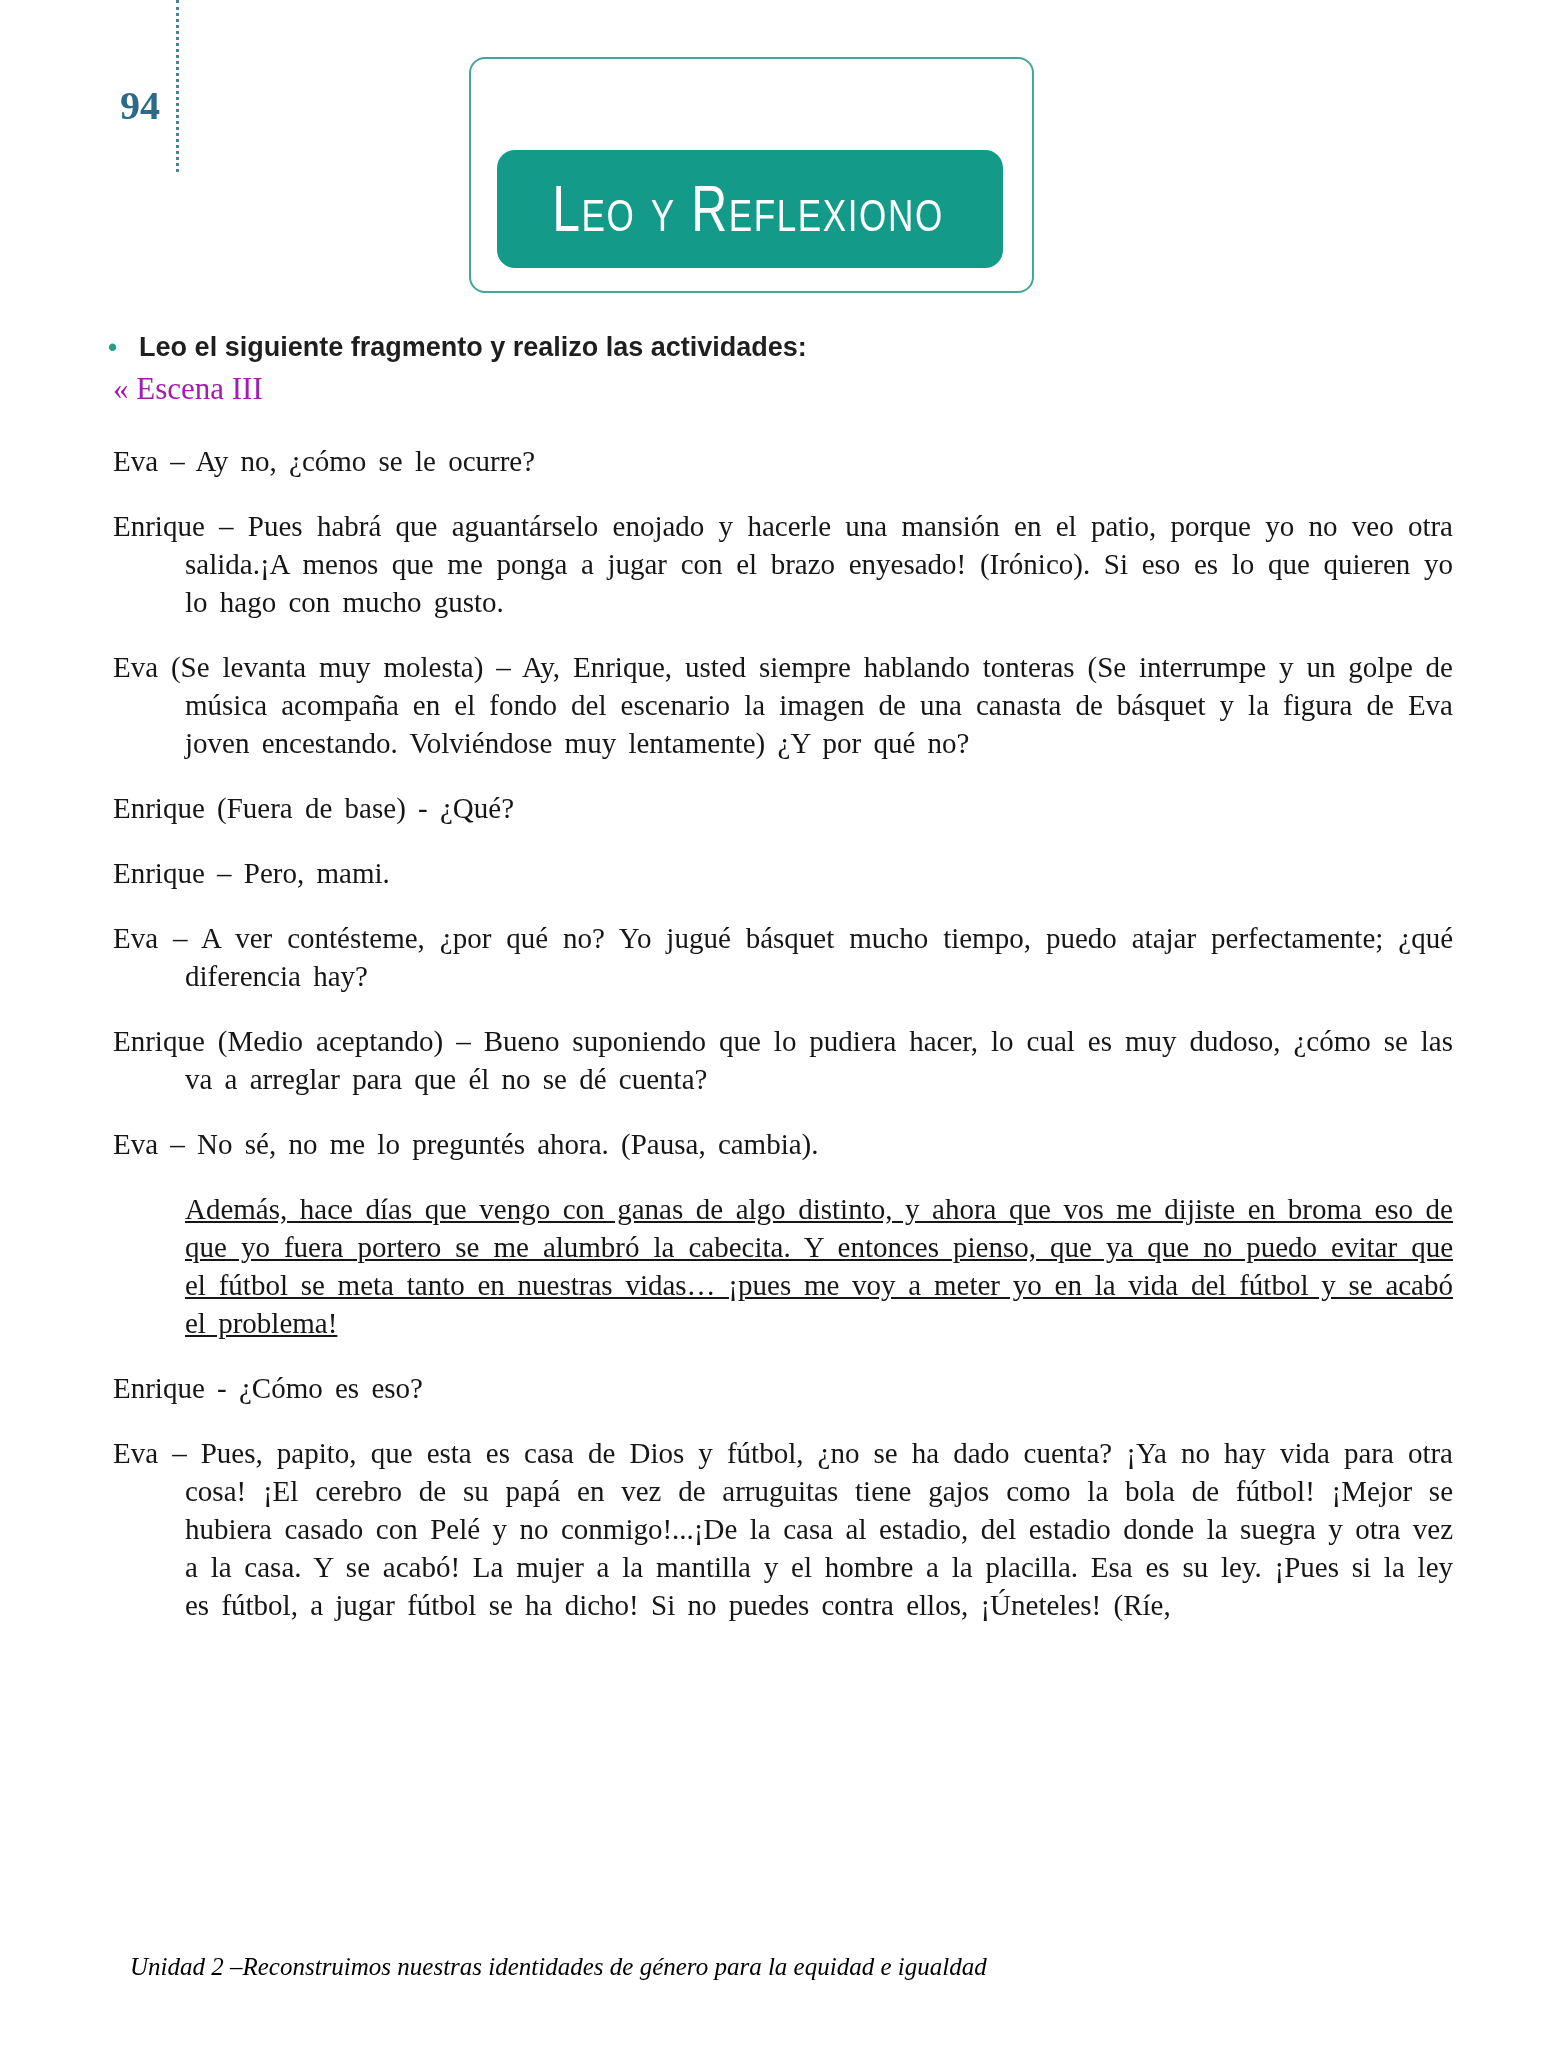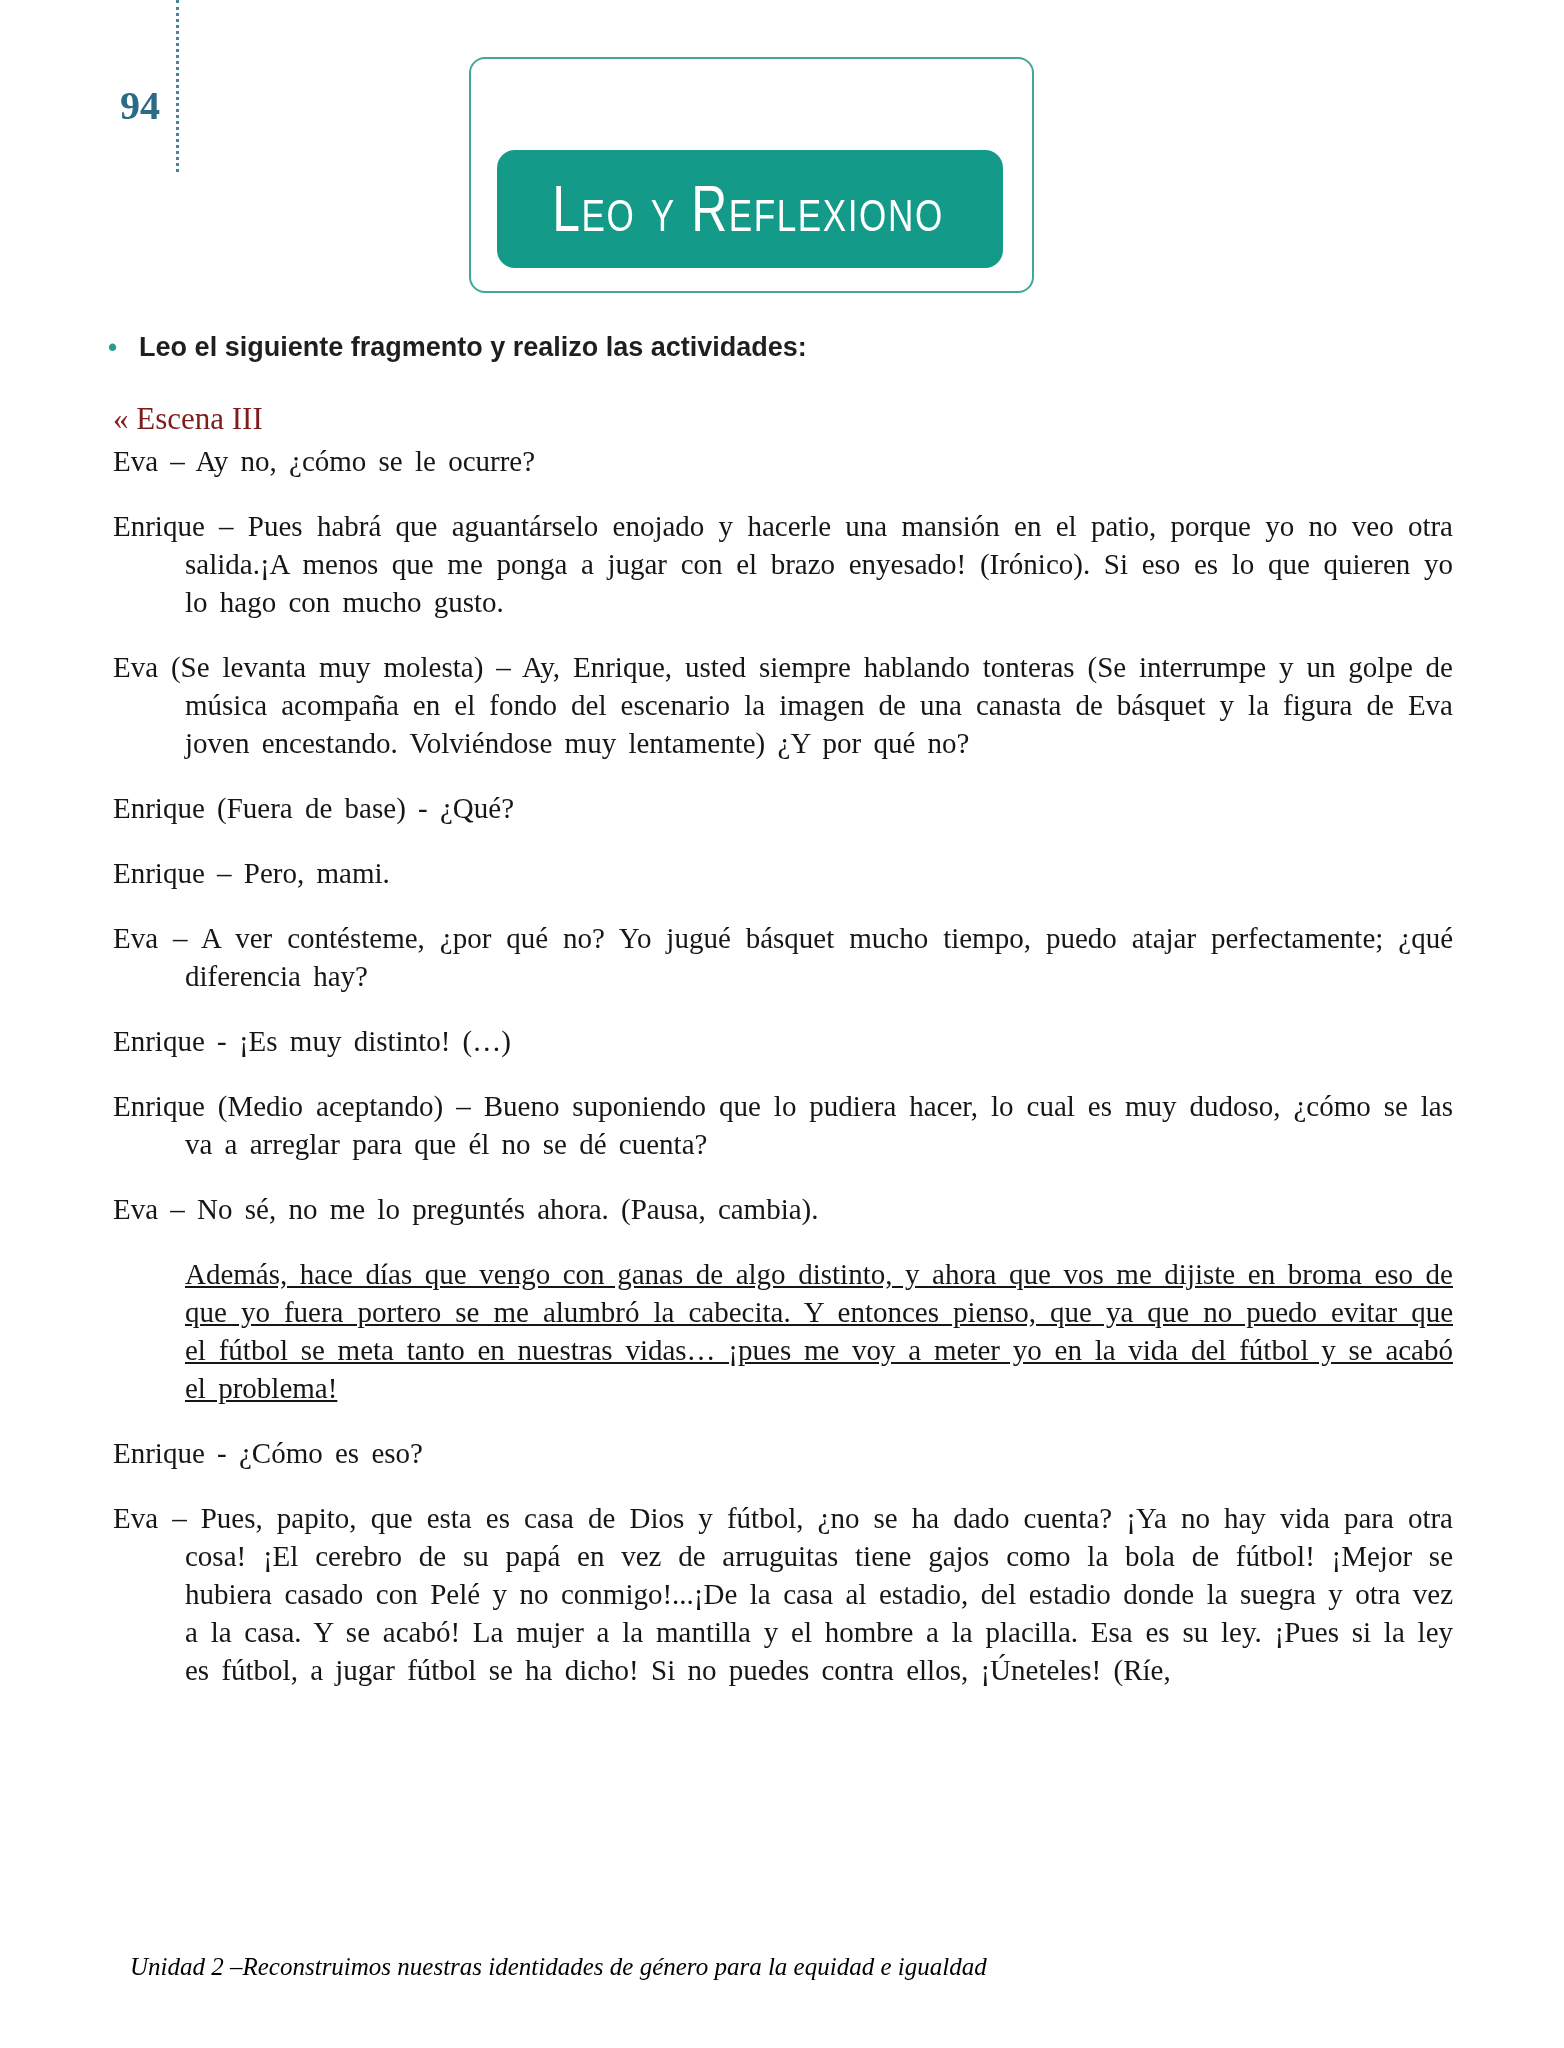--- a/index.html
+++ b/index.html
@@ -47,22 +47,22 @@
     position:absolute;left:108px;top:332px;width:1350px;
     font-family:"Liberation Sans", sans-serif;
     font-weight:bold;font-size:27px;color:#1f1f1f;
     display:flex;align-items:baseline;
   }
   .instruction .bullet{
     color:#2a9d8f;font-size:26px;margin-right:22px;flex:0 0 auto;
   }
   
   .opening-line{
-    position:absolute;left:113px;top:401px;
-    font-size:31px;color:#7f1d1d;text-align:right;
+    position:absolute;left:113px;top:371px;
+    font-size:31px;color:#a21caf;text-align:right;
   }
   .body-text{
     position:absolute;left:113px;top:442px;width:1340px;
   }
   .para{
     font-size:29px;line-height:38px;
     text-align:justify;
     word-spacing:5px;
     margin:0 0 27px 0;
     color:#161616;
@@ -96,21 +96,20 @@
 
   <div class="opening-line">« Escena III</div>
 
   <div class="body-text" id="dialogue">
       <div class="para hanging">Eva – Ay no, ¿cómo se le ocurre?</div>
       <div class="para hanging">Enrique – Pues habrá que aguantárselo enojado y hacerle una mansión en el patio, porque yo no veo otra salida.¡A menos que me ponga a jugar con el brazo enyesado! (Irónico). Si eso es lo que quieren yo lo hago con mucho gusto.</div>
       <div class="para hanging">Eva (Se levanta muy molesta) – Ay, Enrique, usted siempre hablando tonteras (Se interrumpe y un golpe de música acompaña en el fondo del escenario la imagen de una canasta de básquet y la figura de Eva joven encestando. Volviéndose muy lentamente) ¿Y por qué no?</div>
       <div class="para hanging">Enrique (Fuera de base) - ¿Qué?</div>
       <div class="para hanging">Enrique – Pero, mami.</div>
       <div class="para hanging">Eva – A ver contésteme, ¿por qué no? Yo jugué básquet mucho tiempo, puedo atajar perfectamente; ¿qué diferencia hay?</div>
-      <div class="para hanging">Enrique - ¡Es muy distinto! (…)</div>
       <div class="para hanging">Enrique (Medio aceptando) – Bueno suponiendo que lo pudiera hacer, lo cual es muy dudoso, ¿cómo se las va a arreglar para que él no se dé cuenta?</div>
       <div class="para hanging">Eva – No sé, no me lo preguntés ahora. (Pausa, cambia).</div>
       <div class="para block">Además, hace días que vengo con ganas de algo distinto, y ahora que vos me dijiste en broma eso de que yo fuera portero se me alumbró la cabecita. Y entonces pienso, que ya que no puedo evitar que el fútbol se meta tanto en nuestras vidas… ¡pues me voy a meter yo en la vida del fútbol y se acabó el problema!</div>
       <div class="para hanging">Enrique - ¿Cómo es eso?</div>
       <div class="para hanging">Eva – Pues, papito, que esta es casa de Dios y fútbol, ¿no se ha dado cuenta? ¡Ya no hay vida para otra cosa! ¡El cerebro de su papá en vez de arruguitas tiene gajos como la bola de fútbol! ¡Mejor se hubiera casado con Pelé y no conmigo!...¡De la casa al estadio, del estadio donde la suegra y otra vez a la casa. Y se acabó! La mujer a la mantilla y el hombre a la placilla. Esa es su ley. ¡Pues si la ley es fútbol, a jugar fútbol se ha dicho! Si no puedes contra ellos, ¡Úneteles! (Ríe,</div>
     </div>
 
   <div class="footer">Unidad 2 –Reconstruimos nuestras identidades de género para la equidad e igualdad</div>
 
 </div>

